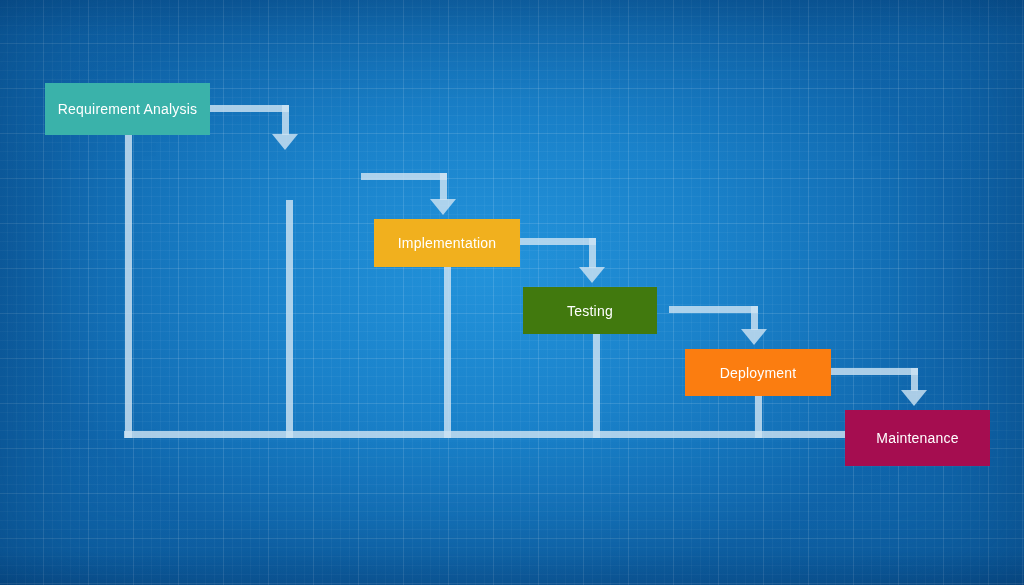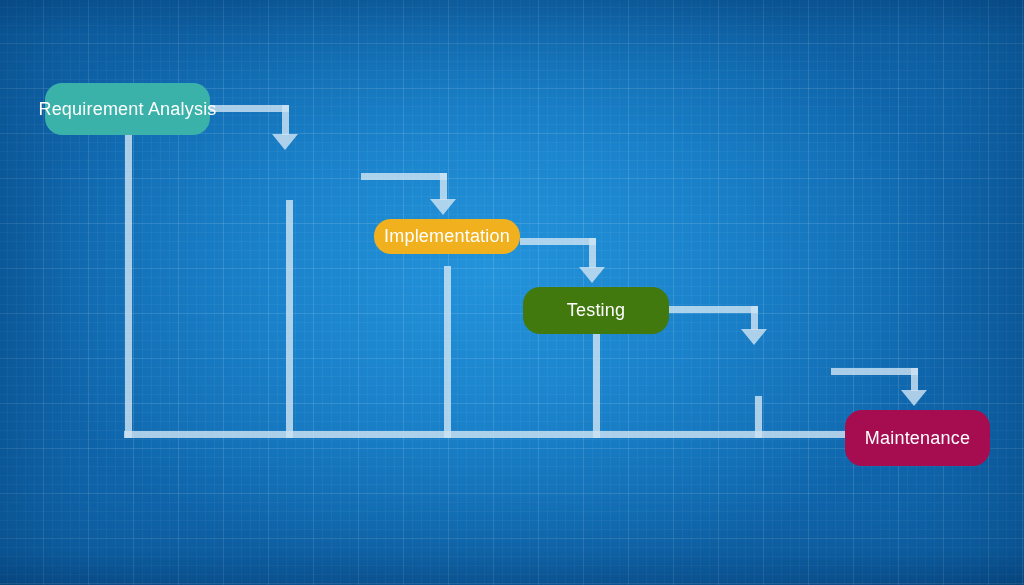--- a/index.html
+++ b/index.html
@@ -39,24 +39,23 @@
   .head {                                      
     position: absolute; width: 0; height: 0;
     border-left: 13px solid transparent;
     border-right: 13px solid transparent;
   }
 
   .phase {
     position: absolute;
     display: flex; align-items: center; justify-content: center;
     color: #ffffff;
-    font-size: 18px;
+    font-size: 14px;
     letter-spacing: 0.2px;
     z-index: 3;
-    border-radius: 17px;
   }
   .phase .label { white-space: nowrap; }
 </style>
 </head>
 <body>
 
 <div class="canvas">
   <div class="grid"></div>
   <div class="vignette"></div>
   <div class="layer" id="diagram-layer">
@@ -77,23 +76,26 @@
       <div class="head" style="left: 901px; top: 390px; border-left-width: 13px; border-right-width: 13px; border-top: 16px solid rgba(205, 227, 243, 0.82);"></div>
       <div class="seg" style="left: 124.5px; top: 135px; width: 7px; height: 303px; background: rgba(205, 227, 243, 0.82);"></div>
       <div class="seg" style="left: 285.5px; top: 200px; width: 7px; height: 238px; background: rgba(205, 227, 243, 0.82);"></div>
       <div class="seg" style="left: 443.5px; top: 266px; width: 7px; height: 172px; background: rgba(205, 227, 243, 0.82);"></div>
       <div class="seg" style="left: 592.5px; top: 334px; width: 7px; height: 104px; background: rgba(205, 227, 243, 0.82);"></div>
       <div class="seg" style="left: 754.5px; top: 396px; width: 7px; height: 42px; background: rgba(205, 227, 243, 0.82);"></div>
       <div class="seg" style="left: 124px; top: 431px; width: 721px; height: 7px; background: rgba(205, 227, 243, 0.82);"></div>
       <div class="phase" style="left: 45px; top: 83px; width: 165px; height: 52px; background: rgb(58, 178, 170);">
         <span class="label">Requirement Analysis</span>
       </div>
-      <div class="phase" style="left: 374px; top: 219px; width: 146px; height: 35px; background: rgb(241, 176, 30);">
+      <div class="phase" style="left: 374px; top: 219px; width: 146px; height: 48px; background: rgb(241, 176, 30);">
         <span class="label">Implementation</span>
       </div>
-      <div class="phase" style="left: 523px; top: 287px; width: 146px; height: 47px; background: rgb(65, 121, 14);">
+      <div class="phase" style="left: 523px; top: 287px; width: 134px; height: 47px; background: rgb(65, 121, 14);">
         <span class="label">Testing</span>
+      </div>
+      <div class="phase" style="left: 685px; top: 349px; width: 146px; height: 47px; background: rgb(251, 125, 16);">
+        <span class="label">Deployment</span>
       </div>
       <div class="phase" style="left: 845px; top: 410px; width: 145px; height: 56px; background: rgb(165, 13, 80);">
         <span class="label">Maintenance</span>
       </div>
     </div>
 </div>
 
 </body></html>

